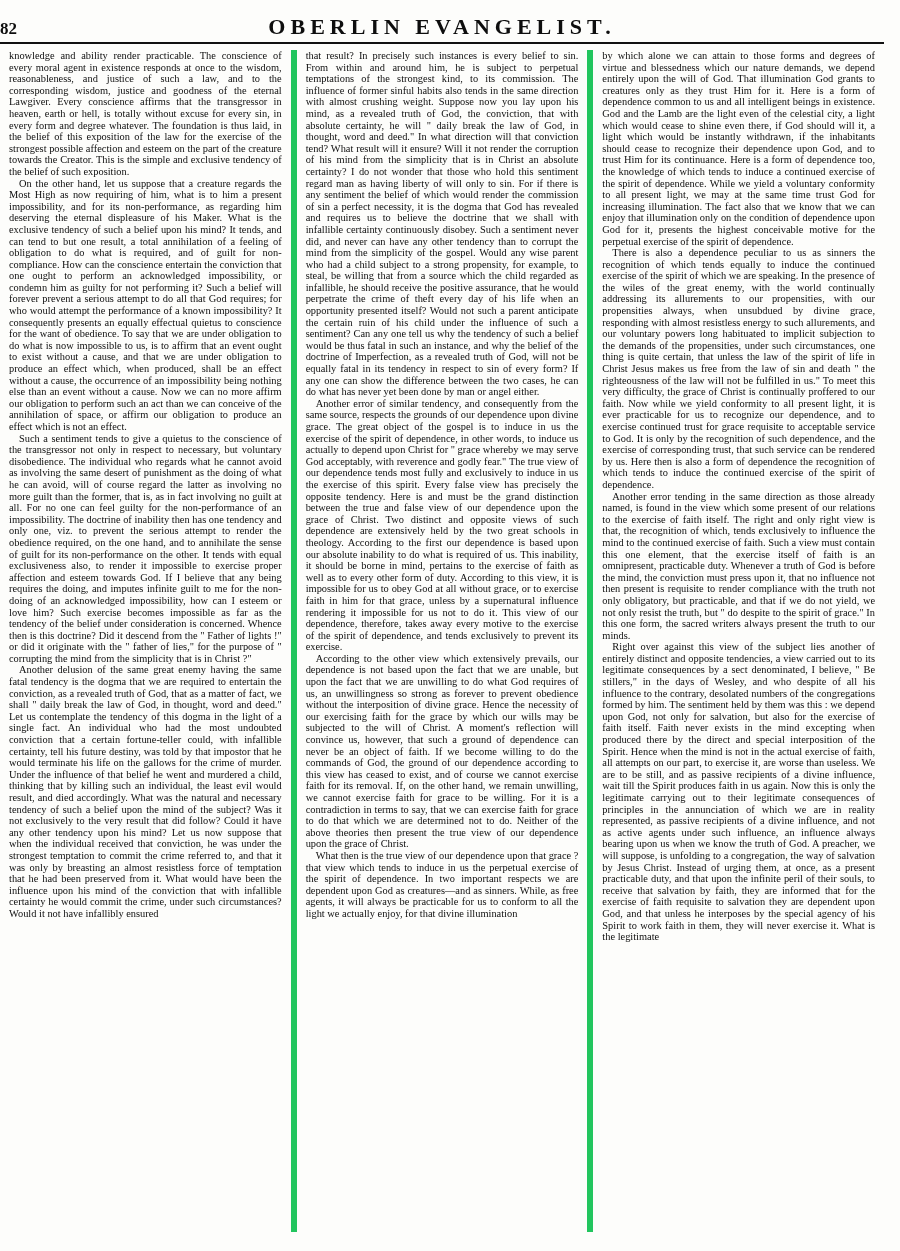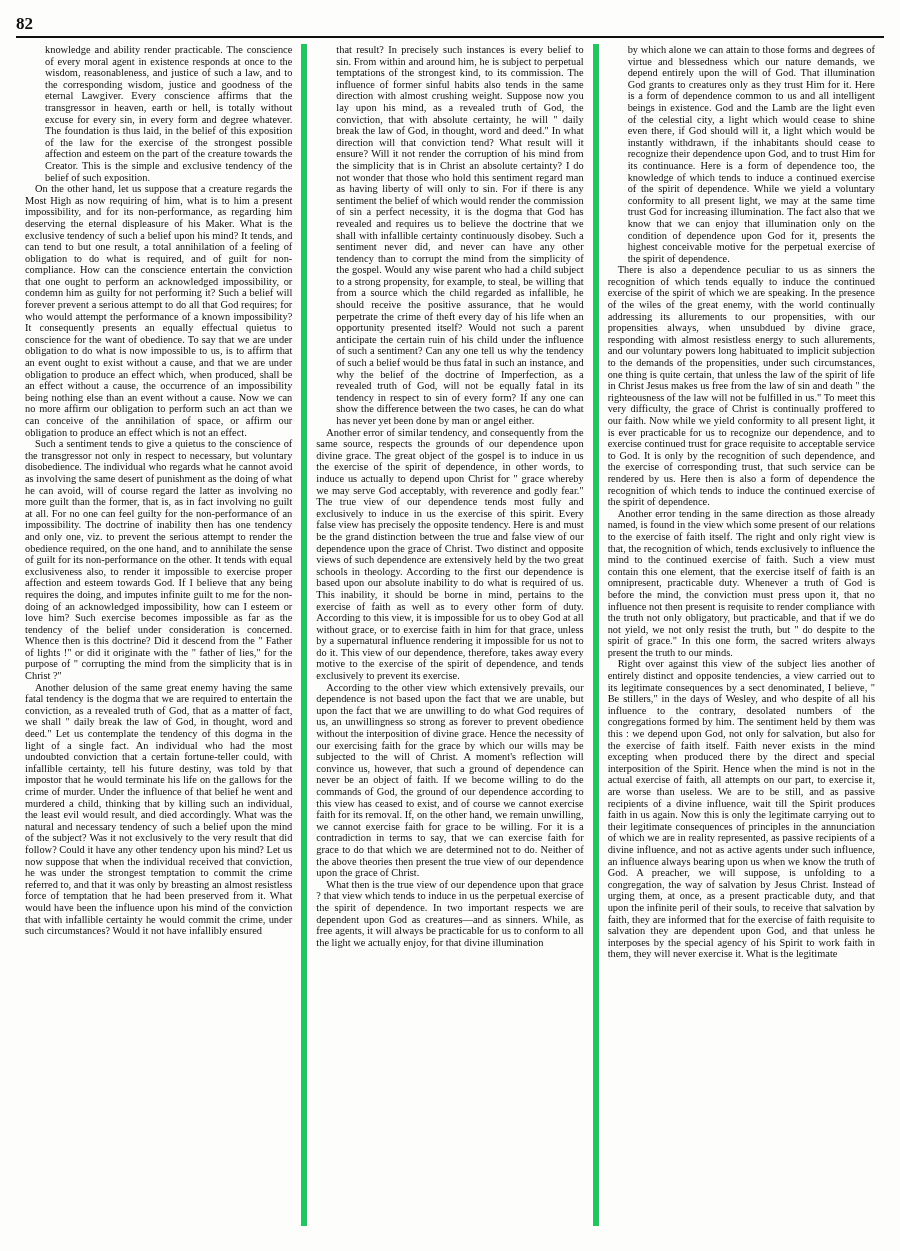--- a/index.html
+++ b/index.html
@@ -11,21 +11,21 @@
     width: 900px;
     height: 1251px;
     font-family: "Liberation Serif", serif;
     color: #0e0e0e;
   }
   .page {
     position: relative;
     width: 900px;
     height: 1251px;
     box-sizing: border-box;
-    padding: 14px 16px 10px 16px;
+    padding: 14px 16px 10px 0;
     background: #fdfdfb;
   }
   .masthead {
     display: flex;
     align-items: baseline;
     border-bottom: 2px solid #111;
     padding-bottom: 2px;
     margin-bottom: 6px;
   }
   .folio {
@@ -69,30 +69,30 @@
   .col + .col {
     border-left: 6px solid #22c55e;
   }
   .col p {
     margin: 0;
     text-indent: 10px;
     text-align: justify;
   }
   .col p.noindent {
     text-indent: 0;
-    margin-left: 20px;
   }
 </style>
 </head>
 <body>
 
 <div class="page">
 
   <div class="masthead">
     <div class="folio">82</div>
+    <div class="masthead-title">OBERLIN EVANGELIST.</div>
     <div class="folio-spacer"></div>
   </div>
 
   <div class="columns">
 
     <div class="col">
       <p class="noindent">knowledge and ability render practicable. The conscience of every moral agent in existence responds at once to the wisdom, reasonableness, and justice of such a law, and to the corresponding wisdom, justice and goodness of the eternal Lawgiver. Every conscience affirms that the transgressor in heaven, earth or hell, is totally without excuse for every sin, in every form and degree whatever. The foundation is thus laid, in the belief of this exposition of the law for the exercise of the strongest possible affection and esteem on the part of the creature towards the Creator. This is the simple and exclusive tendency of the belief of such exposition.</p>
       <p>On the other hand, let us suppose that a creature regards the Most High as now requiring of him, what is to him a present impossibility, and for its non-performance, as regarding him deserving the eternal displeasure of his Maker. What is the exclusive tendency of such a belief upon his mind? It tends, and can tend to but one result, a total annihilation of a feeling of obligation to do what is required, and of guilt for non-compliance. How can the conscience entertain the conviction that one ought to perform an acknowledged impossibility, or condemn him as guilty for not performing it? Such a belief will forever prevent a serious attempt to do all that God requires; for who would attempt the performance of a known impossibility? It consequently presents an equally effectual quietus to conscience for the want of obedience. To say that we are under obligation to do what is now impossible to us, is to affirm that an event ought to exist without a cause, and that we are under obligation to produce an effect which, when produced, shall be an effect without a cause, the occurrence of an impossibility being nothing else than an event without a cause. Now we can no more affirm our obligation to perform such an act than we can conceive of the annihilation of space, or affirm our obligation to produce an effect which is not an effect.</p>
       <p>Such a sentiment tends to give a quietus to the conscience of the transgressor not only in respect to necessary, but voluntary disobedience. The individual who regards what he cannot avoid as involving the same desert of punishment as the doing of what he can avoid, will of course regard the latter as involving no more guilt than the former, that is, as in fact involving no guilt at all. For no one can feel guilty for the non-performance of an impossibility. The doctrine of inability then has one tendency and only one, viz. to prevent the serious attempt to render the obedience required, on the one hand, and to annihilate the sense of guilt for its non-performance on the other. It tends with equal exclusiveness also, to render it impossible to exercise proper affection and esteem towards God. If I believe that any being requires the doing, and imputes infinite guilt to me for the non-doing of an acknowledged impossibility, how can I esteem or love him? Such exercise becomes impossible as far as the tendency of the belief under consideration is concerned. Whence then is this doctrine? Did it descend from the " Father of lights !" or did it originate with the " father of lies," for the purpose of " corrupting the mind from the simplicity that is in Christ ?"</p>
       <p>Another delusion of the same great enemy having the same fatal tendency is the dogma that we are required to entertain the conviction, as a revealed truth of God, that as a matter of fact, we shall " daily break the law of God, in thought, word and deed." Let us contemplate the tendency of this dogma in the light of a single fact. An individual who had the most undoubted conviction that a certain fortune-teller could, with infallible certainty, tell his future destiny, was told by that impostor that he would terminate his life on the gallows for the crime of murder. Under the influence of that belief he went and murdered a child, thinking that by killing such an individual, the least evil would result, and died accordingly. What was the natural and necessary tendency of such a belief upon the mind of the subject? Was it not exclusively to the very result that did follow? Could it have any other tendency upon his mind? Let us now suppose that when the individual received that conviction, he was under the strongest temptation to commit the crime referred to, and that it was only by breasting an almost resistless force of temptation that he had been preserved from it. What would have been the influence upon his mind of the conviction that with infallible certainty he would commit the crime, under such circumstances? Would it not have infallibly ensured</p>

